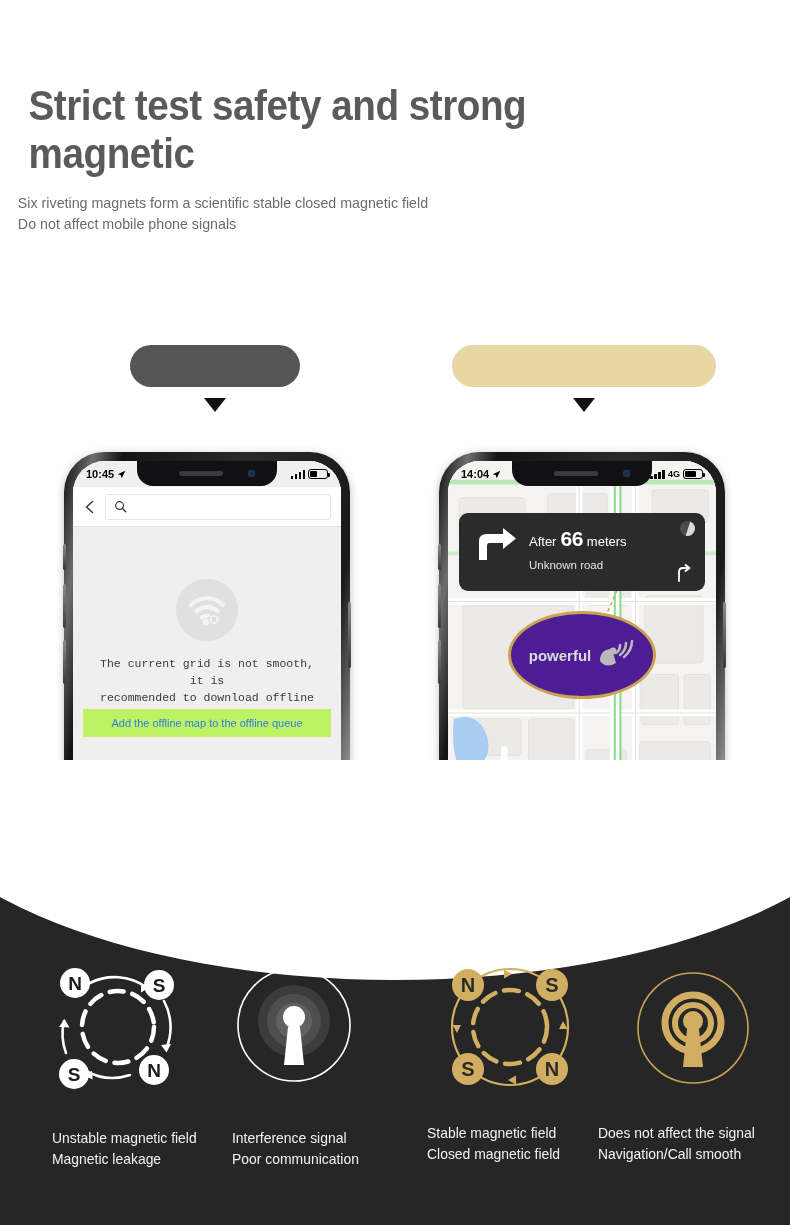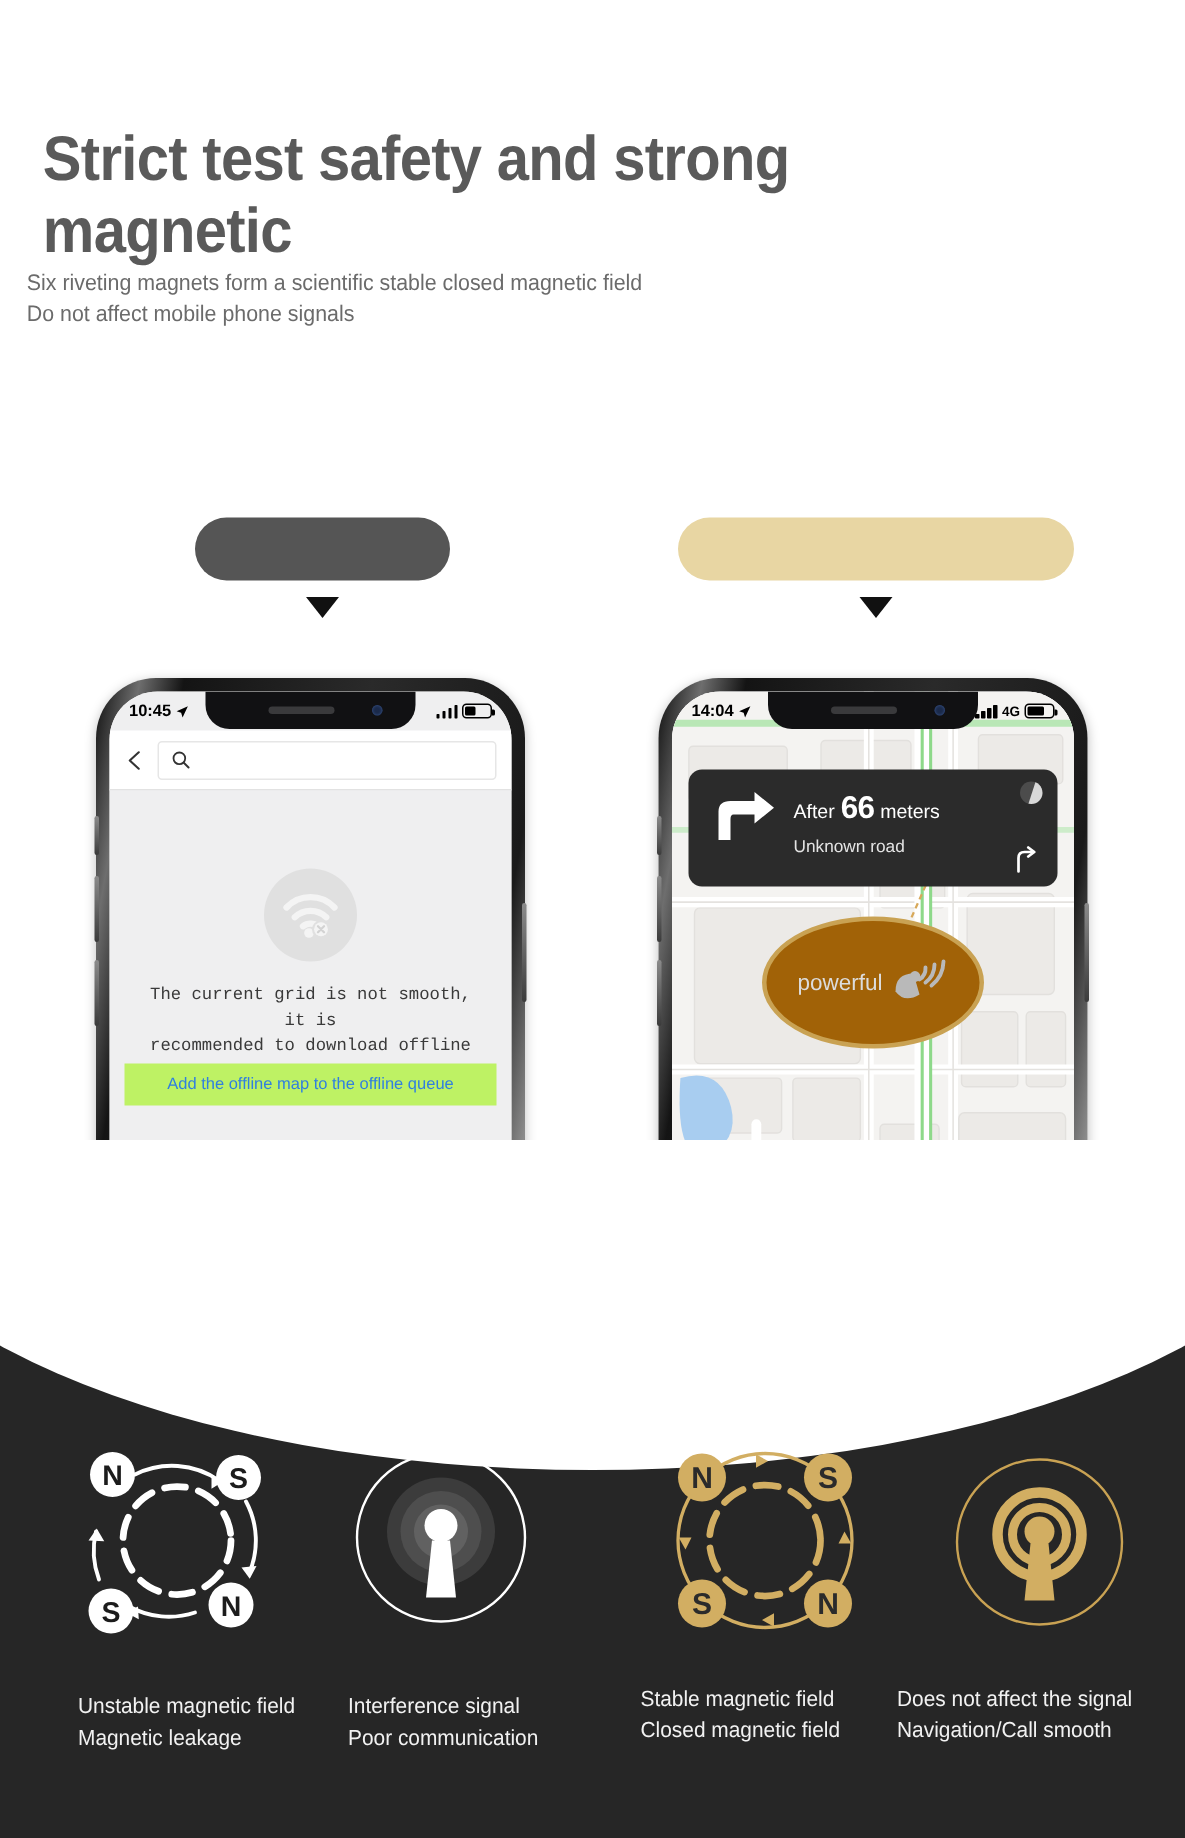--- a/index.html
+++ b/index.html
@@ -15,21 +15,21 @@
   .header { position: absolute; top: 12px; left: 0; width: 714px; text-align: left; }
   .title {
     margin-top: 70px;
     font-size: 42px;
     font-weight: bold;
     color: #5a5a5a;
     letter-spacing: -0.5px;
     transform: scaleX(0.92);
     font-family: "Liberation Sans", sans-serif;
   }
-  .subtitle-wrap { }
+  .subtitle-wrap { margin-top: 14px; }
   .subtitle {
     font-size: 15px;
     color: #6b6b6b;
     line-height: 21px;
     transform: scaleX(0.95);
   }
 
   
   .pill {
     position: absolute; height: 42px; border-radius: 21px;
@@ -188,23 +188,24 @@
     border-radius: 50%; background: #4c4c4c; overflow: hidden;
   }
   .nav-compass:before {
     content:''; position: absolute; left: 50%; top: 0; width: 50%; height: 100%;
     background: #d8d8d8; transform: skewX(-18deg); transform-origin: left;
   }
   .route-line { position: absolute; left: 0; top: 0; width: 100%; height: 100%; z-index: 2; }
   .powerful-badge {
     position: absolute; left: 50%; top: 150px; transform: translateX(-50%);
     width: 148px; height: 88px; border-radius: 50%;
-    background: #a16207; border: 3px solid #c9a253;
+    background: #4c1d95; border: 3px solid #c9a253;
     display: flex; align-items: center; justify-content: center; gap: 6px;
     z-index: 3;
+    font-weight: bold;
   }
   .powerful-text { color: #dcdcdc; font-size: 15px; }
   .dish-icon { width: 38px; height: 32px; }
 
   
   .features {
     position: absolute; left: 0; top: 955px; width: 790px; z-index: 7;
   }
   .feature { position: absolute; }
   .f-label {

